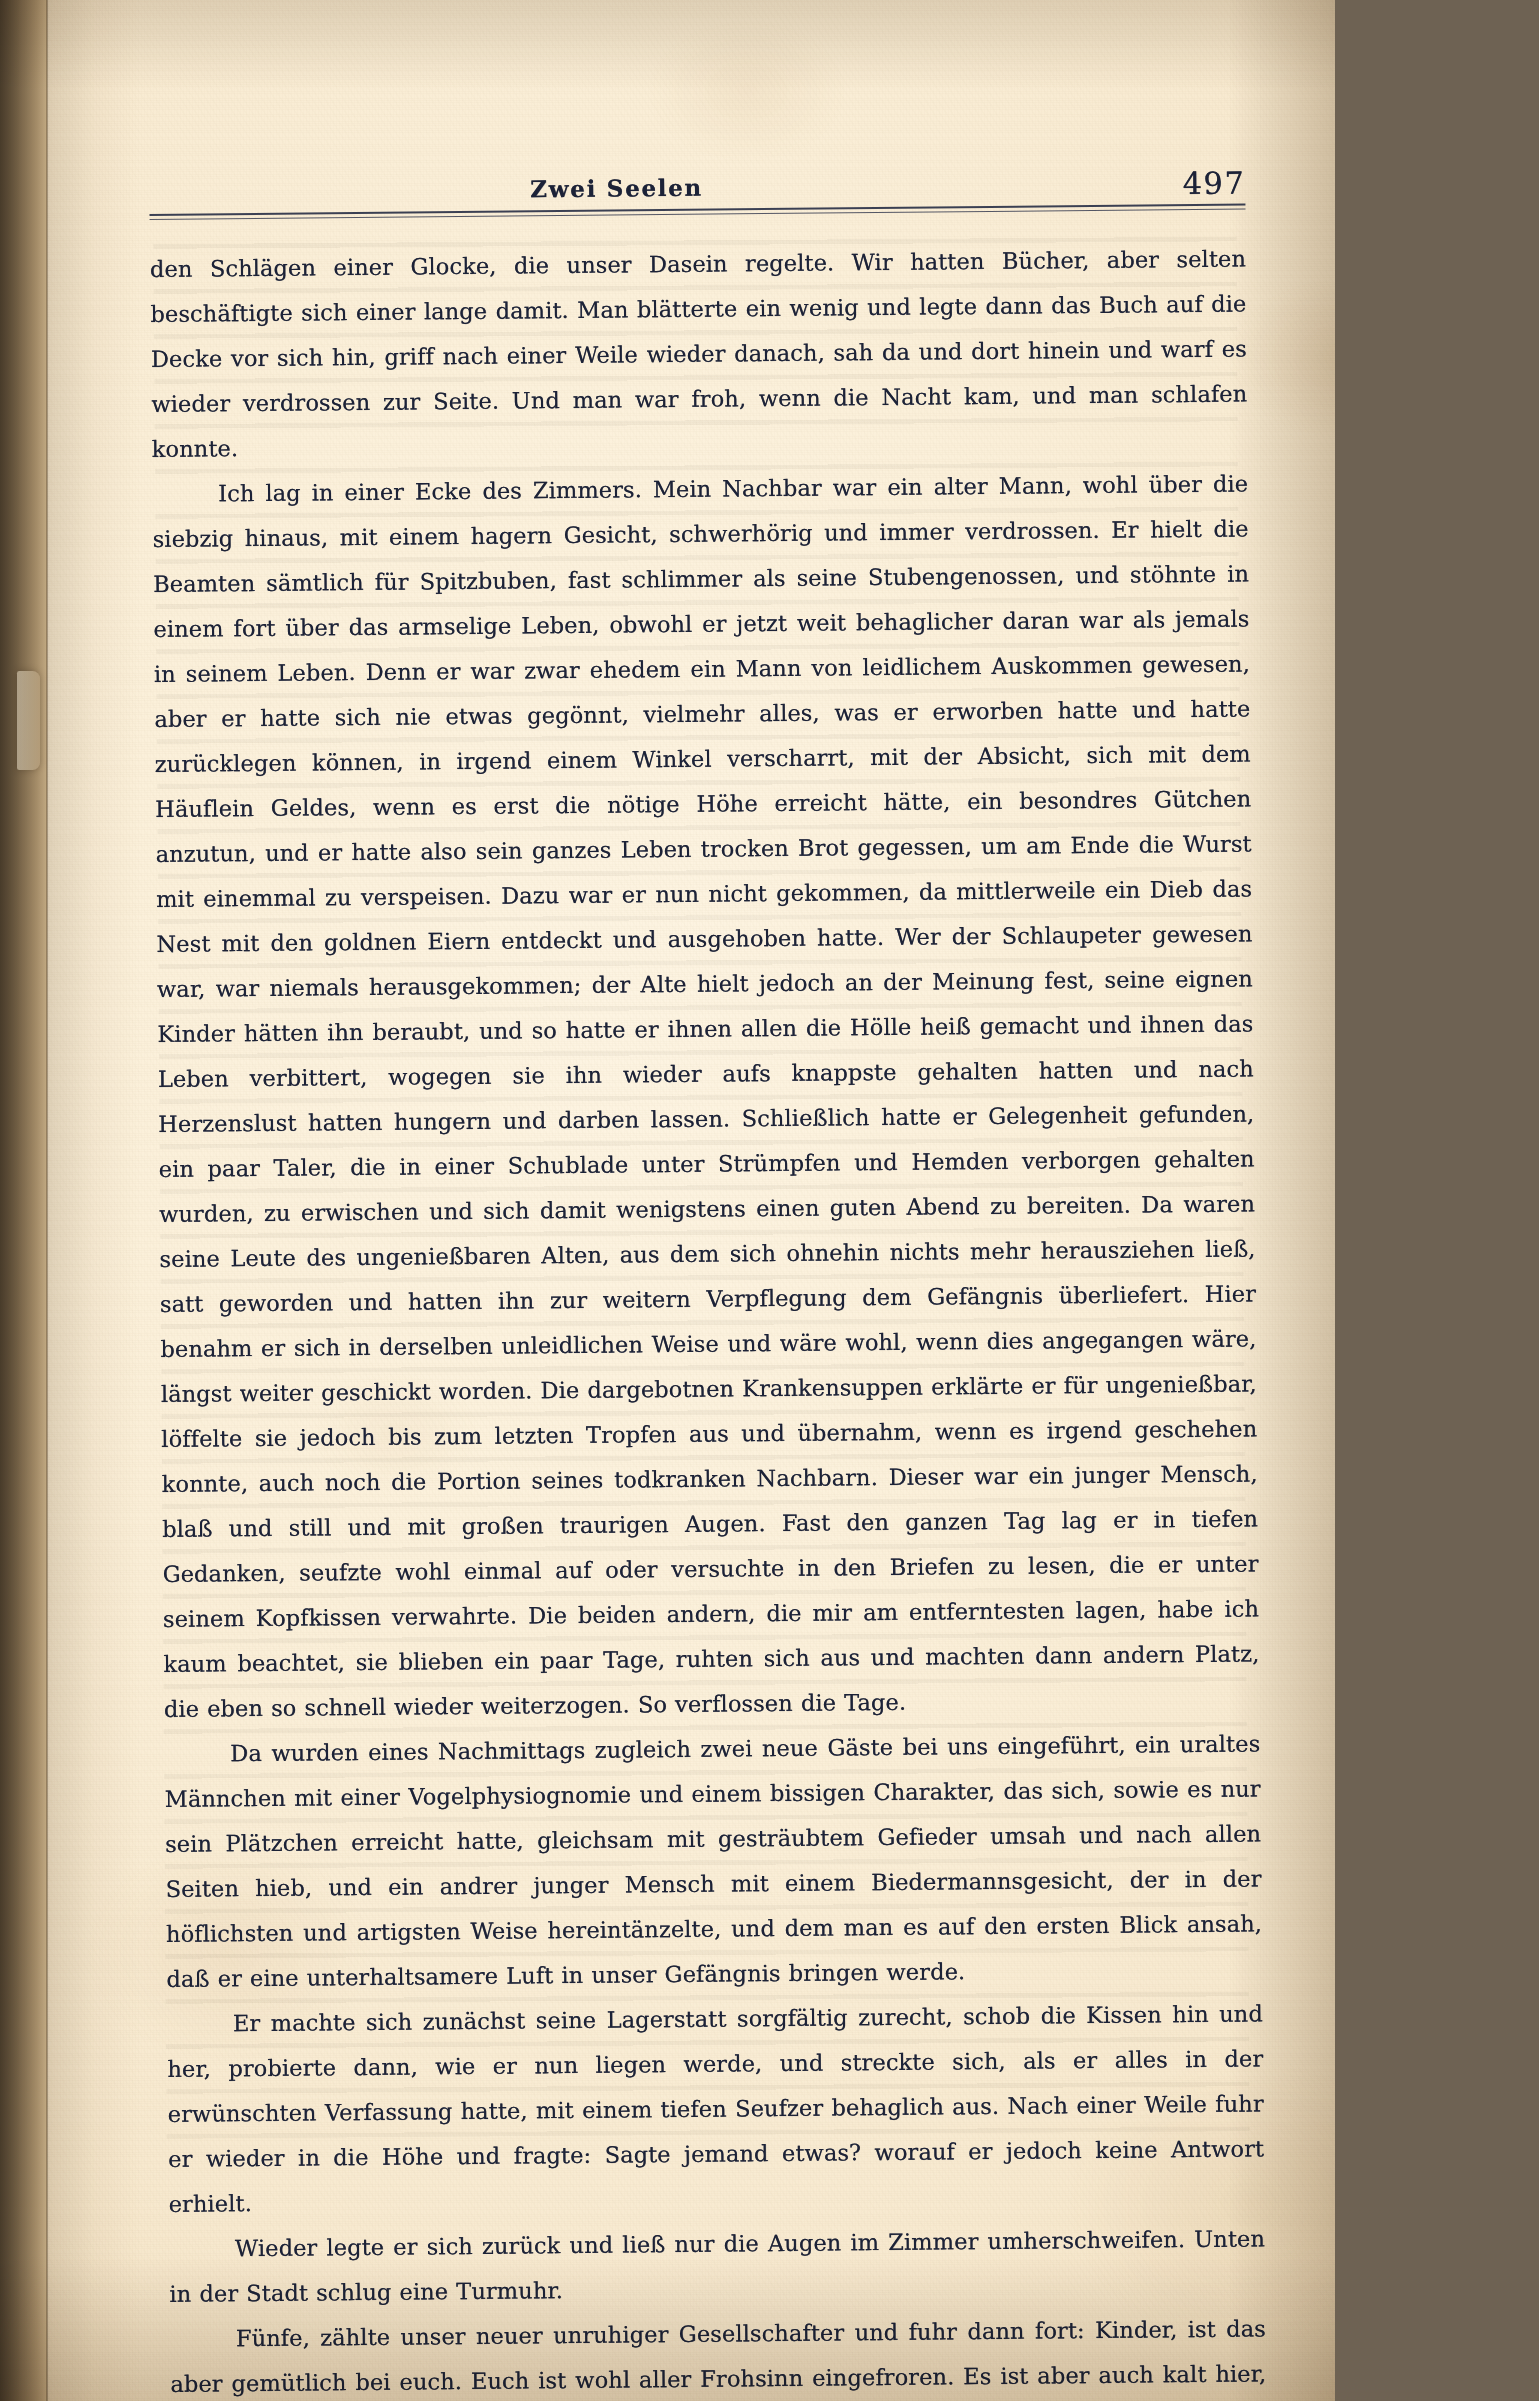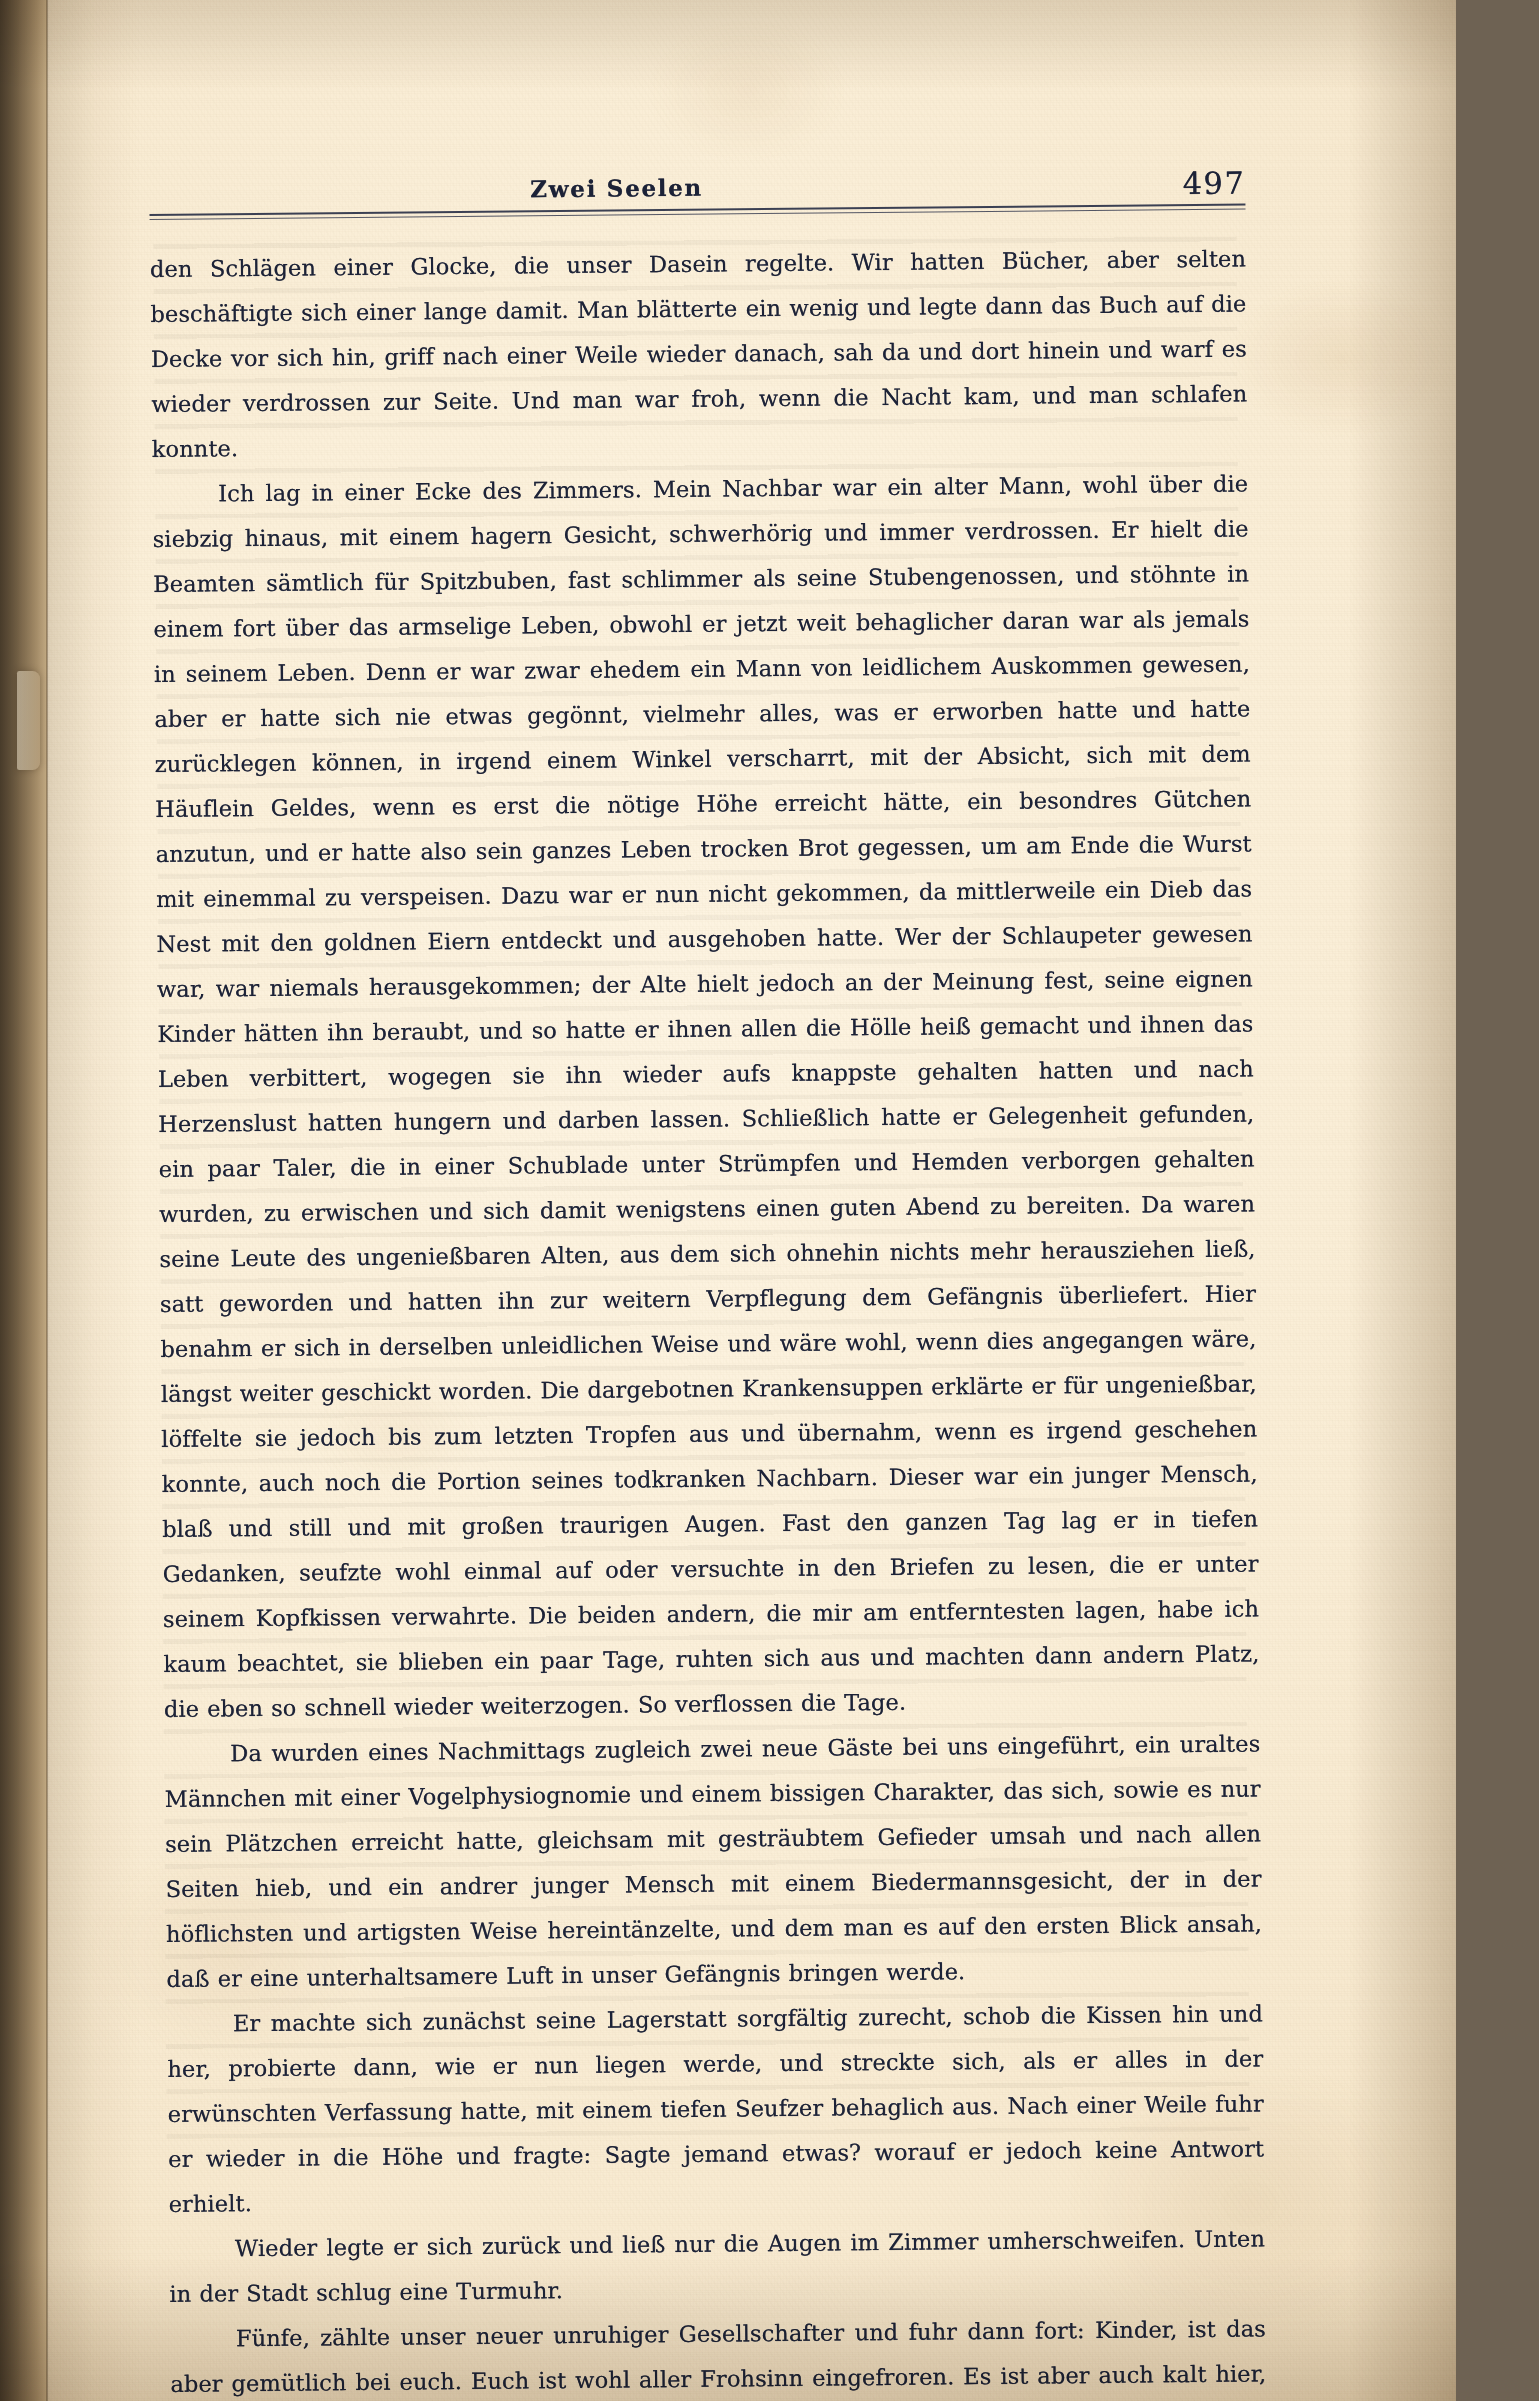--- a/index.html
+++ b/index.html
@@ -5,21 +5,21 @@
 <style>
   html, body {
     margin: 0;
     padding: 0;
     background: #6e6253;
   }
 
   
   .scan {
     position: relative;
-    width: 1456px;
+    width: 1335px;
     height: 2401px;
     overflow: hidden;
     background: #a16207;
     font-family: "DejaVu Serif", "Liberation Serif", serif;
   }
 
   
   .paper-base {
     position: absolute;
     inset: 0;

